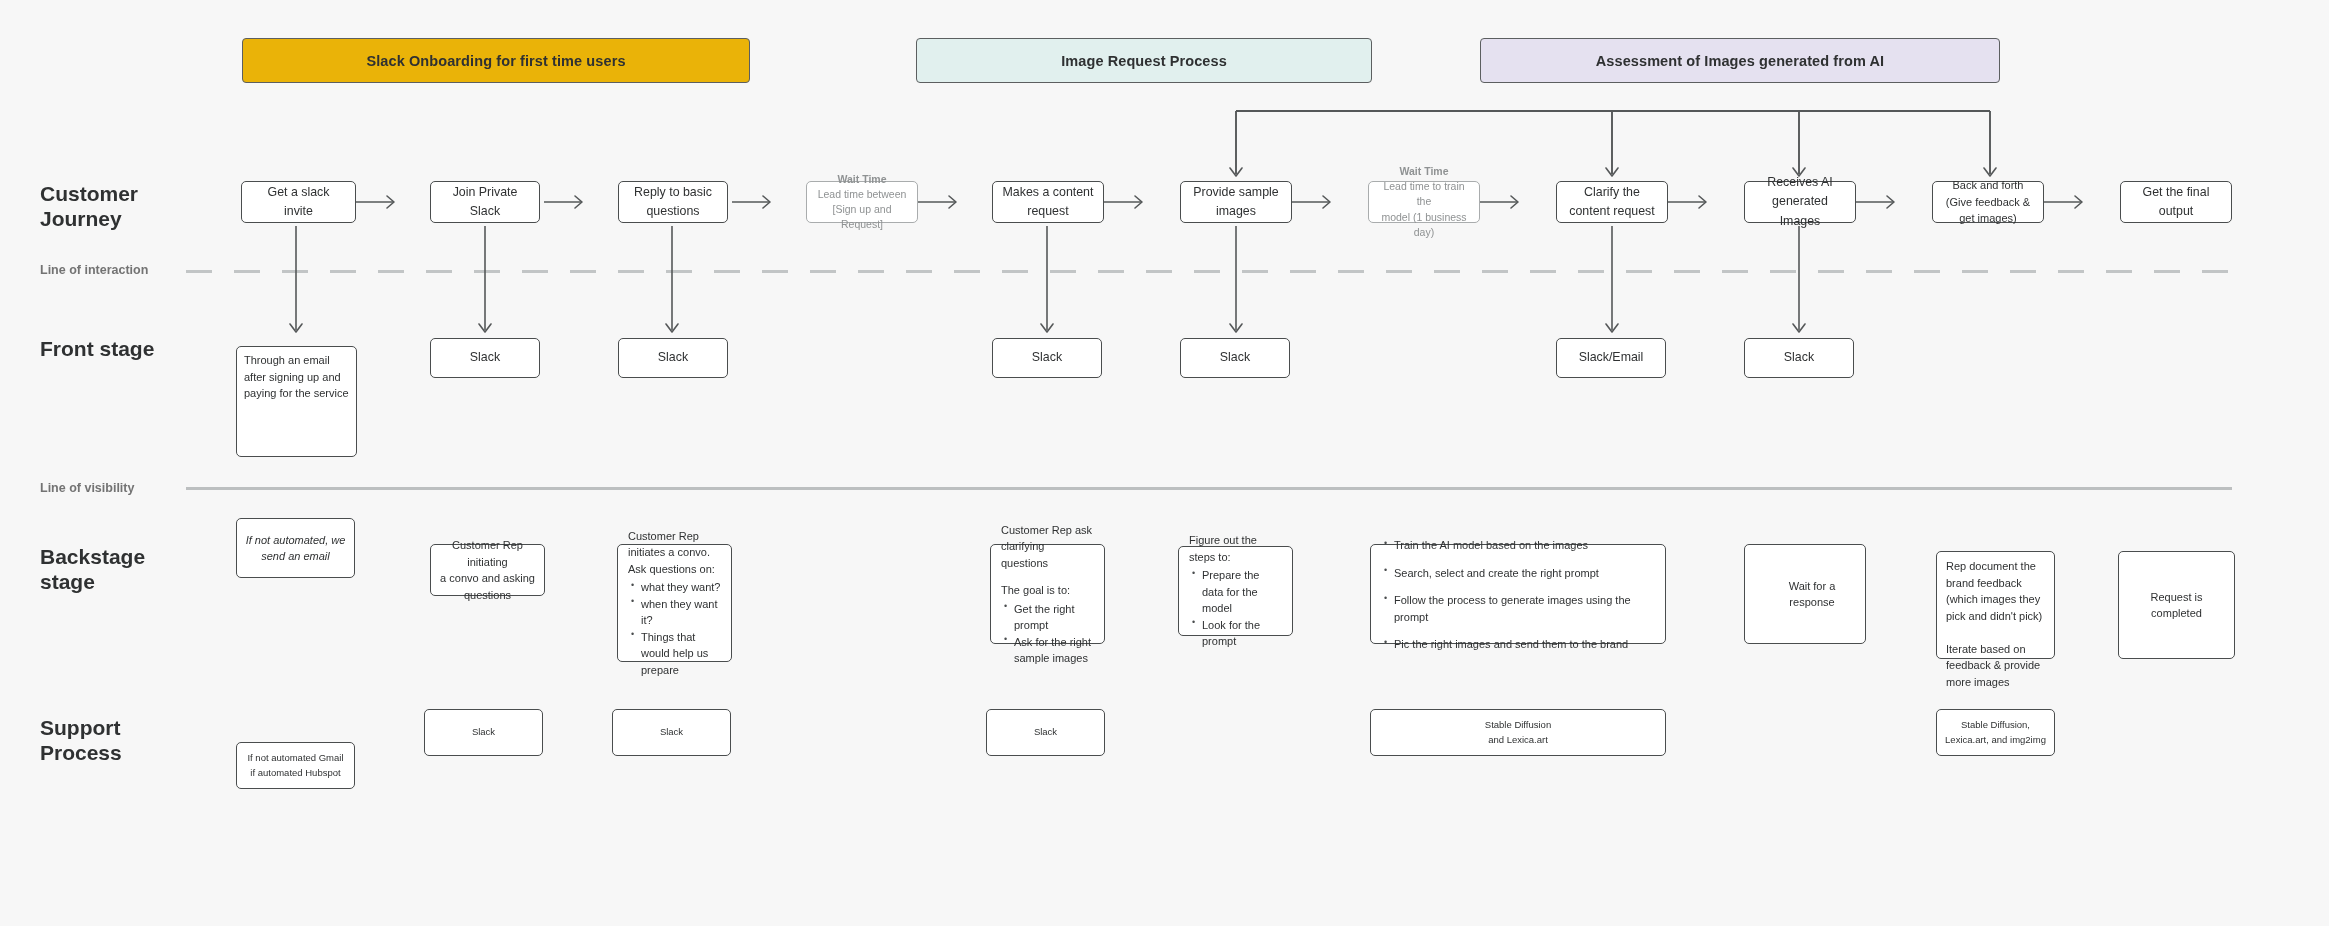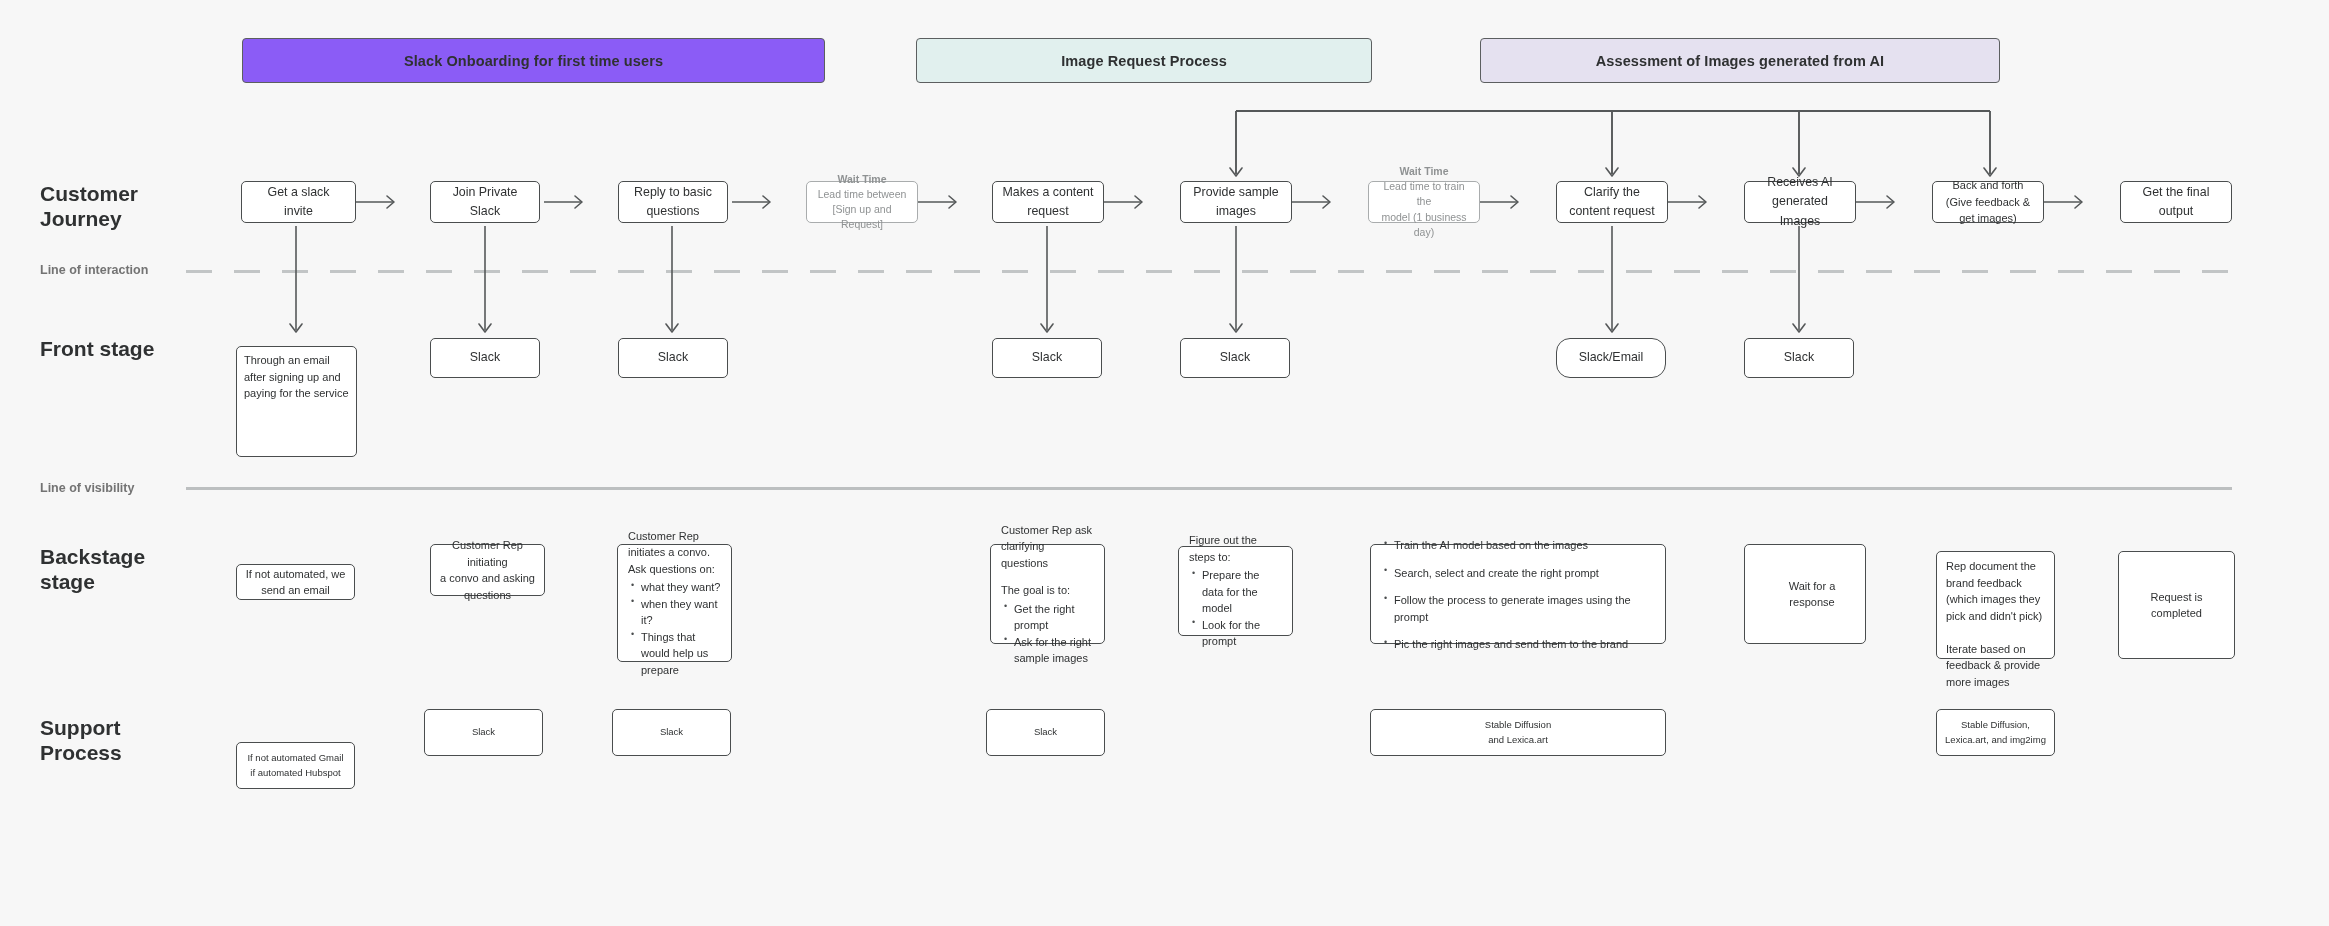--- a/index.html
+++ b/index.html
@@ -148,21 +148,21 @@
     width: 2329px;
     height: 926px;
     pointer-events: none;
   }
 </style>
 </head>
 <body>
 
 <div class="canvas">
 
-  <div class="phase" id="phase0" style="left: 242px; top: 38px; width: 583px; height: 45px; background: #8b5cf6;">
+  <div class="phase" id="phase0" style="left: 242px; top: 38px; width: 508px; height: 45px; background: #eab308;">
       <span>Slack Onboarding for first time users</span>
     </div>
   <div class="phase" id="phase1" style="left: 916px; top: 38px; width: 456px; height: 45px; background: rgb(225, 240, 238);">
       <span>Image Request Process</span>
     </div>
   <div class="phase" id="phase2" style="left: 1480px; top: 38px; width: 520px; height: 45px; background: rgb(229, 225, 240);">
       <span>Assessment of Images generated from AI</span>
     </div>
 
   <div class="row-label" style="left:40px; top:182px;">Customer
@@ -200,23 +200,23 @@
 generated Images</span></div>
       <div class="node small" style="left: 1932px; top: 181px; width: 112px; height: 42px;"><span>Back and forth
 (Give feedback &amp;
 get images)</span></div>
       <div class="node " style="left: 2120px; top: 181px; width: 112px; height: 42px;"><span>Get the final output</span></div>
       <div class="node topleft small" style="left: 236px; top: 346px; width: 121px; height: 111px;"><span>Through an email after signing up and paying for the service</span></div>
       <div class="node " style="left: 430px; top: 338px; width: 110px; height: 40px;"><span>Slack</span></div>
       <div class="node " style="left: 618px; top: 338px; width: 110px; height: 40px;"><span>Slack</span></div>
       <div class="node " style="left: 992px; top: 338px; width: 110px; height: 40px;"><span>Slack</span></div>
       <div class="node " style="left: 1180px; top: 338px; width: 110px; height: 40px;"><span>Slack</span></div>
-      <div class="node " style="left: 1556px; top: 338px; width: 110px; height: 40px; border-radius: 14px;"><span>Slack/Email</span></div>
+      <div class="node " style="left: 1556px; top: 338px; width: 110px; height: 40px;"><span>Slack/Email</span></div>
       <div class="node " style="left: 1744px; top: 338px; width: 110px; height: 40px;"><span>Slack</span></div>
-      <div class="node small" style="left: 236px; top: 564px; width: 119px; height: 36px;"><span>If not automated, we
+      <div class="node small" style="left: 236px; top: 518px; width: 119px; height: 60px; font-style: italic;"><span>If not automated, we
 send an email</span></div>
       <div class="node small" style="left: 430px; top: 544px; width: 115px; height: 52px;"><span>Customer Rep initiating
 a convo and asking
 questions</span></div>
       <div class="node small block" style="left: 617px; top: 544px; width: 115px; height: 118px; padding: 8px 10px; display: flex; flex-direction: column; justify-content: center;"><div class="node-body"><div class="para">Customer Rep initiates a convo. Ask questions on:</div><ul><li>what they want?</li><li>when they want it?</li><li>Things that would help us prepare</li></ul></div></div>
       <div class="node small block" style="left: 990px; top: 544px; width: 115px; height: 100px; padding: 8px 10px; display: flex; flex-direction: column; justify-content: center;"><div class="node-body"><div class="para">Customer Rep ask clarifying questions</div><div class="gap"></div><div class="para">The goal is to:</div><ul><li>Get the right prompt</li><li>Ask for the right sample images</li></ul></div></div>
       <div class="node small block" style="left: 1178px; top: 546px; width: 115px; height: 90px; padding: 23px 10px; display: flex; flex-direction: column; justify-content: center;"><div class="node-body"><div class="para">Figure out the steps to:</div><ul><li>Prepare the data for the model</li><li>Look for the prompt</li></ul></div></div>
       <div class="node small block" style="left: 1370px; top: 544px; width: 296px; height: 100px; padding: 8px 10px; display: flex; flex-direction: column; justify-content: center;"><div class="node-body"><ul class="spaced"><li>Train the AI model based on the images</li><li>Search, select and create the right prompt</li><li>Follow the process to generate images using the prompt</li><li>Pic the right images and send them to the brand</li></ul></div></div>
       <div class="node small" style="left: 1744px; top: 544px; width: 122px; height: 100px; padding-left: 21px;"><span>Wait for a response</span></div>
       <div class="node small topleft block" style="left: 1936px; top: 551px; width: 119px; height: 108px; padding: 6px 9px;"><div class="para"><span>Rep document the

